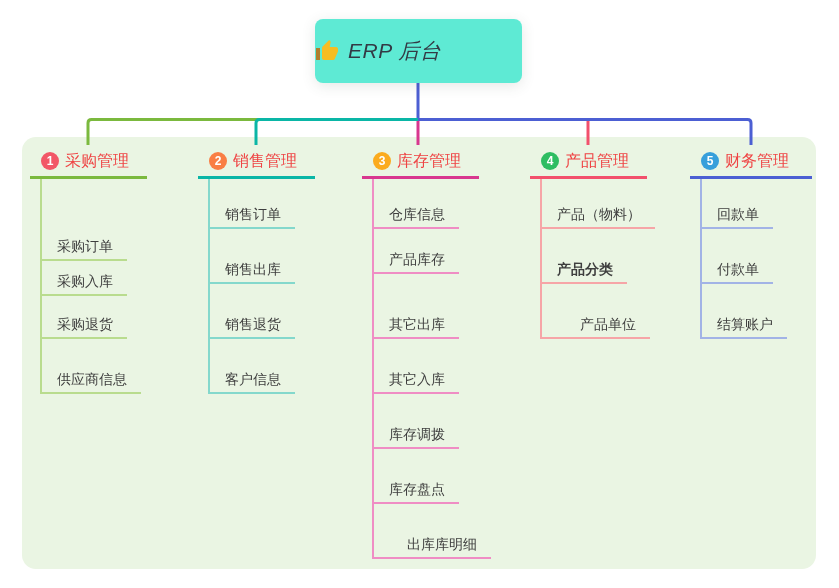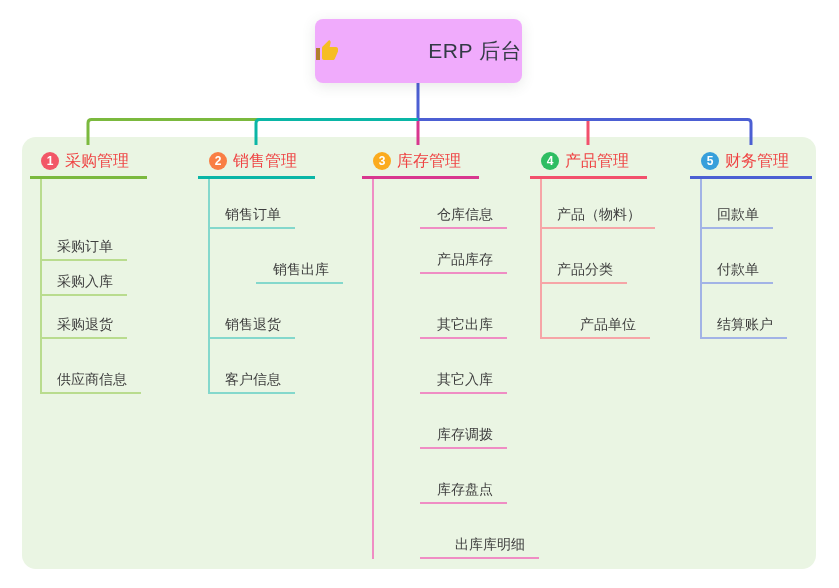--- a/index.html
+++ b/index.html
@@ -7,22 +7,22 @@
     position:relative;width:839px;height:588px;background:#ffffff;overflow:hidden;
     font-family:"Liberation Sans","DejaVu Sans",sans-serif;
   }
   .panel{
     position:absolute;left:22px;top:137px;width:794px;height:432px;
     background:#eaf5e3;border-radius:14px;
   }
   .connectors{position:absolute;left:0;top:0;pointer-events:none;}
   .root-node{
     position:absolute;left:315px;top:19px;width:207px;height:64px;
-    background:#f0abfc;border-radius:8px;box-shadow:0 3px 14px rgba(60,80,60,.13);
-    display:flex;align-items:center;justify-content:space-between;gap:9px;cursor:pointer;
+    background:#5eead4;border-radius:8px;box-shadow:0 3px 14px rgba(60,80,60,.13);
+    display:flex;align-items:center;justify-content:flex-start;gap:9px;cursor:pointer;font-style:italic;
   }
   .root-node .label{font-size:21px;color:#333a45;letter-spacing:.5px;}
   .branch{position:absolute;top:0;left:0;width:0;height:0;}
   .branch-header{
     position:absolute;height:30px;border-bottom:3px solid #000;
     display:flex;align-items:center;gap:6px;padding-left:11px;box-sizing:content-box;
     cursor:pointer;
   }
   .branch-header .label{font-size:16px;color:#ef4444;white-space:nowrap;}
   .badge{
@@ -34,21 +34,21 @@
     position:absolute;height:26px;line-height:26px;white-space:nowrap;
     font-size:14px;color:#3e3e3e;padding-left:17px;padding-right:14px;
     border-bottom:2px solid #000;width:max-content;cursor:pointer;
   }
   
   .b1 .branch-header{border-color:#7bb93e;} .b1 .badge{background:#f25767;}
   .b1 .vline{background:#b9dc8e;} .b1 .child{border-color:#b9dc8e;}
   .b2 .branch-header{border-color:#0ab6a6;} .b2 .badge{background:#f97e44;}
   .b2 .vline{background:#84d8cc;} .b2 .child{border-color:#84d8cc;}
   .b3 .branch-header{border-color:#d8378f;} .b3 .badge{background:#fbab1e;}
-  .b3 .vline{background:#ef8dc4;} .b3 .child{border-color:#ef8dc4;margin-left:48px;}
+  .b3 .vline{background:#ef8dc4;} .b3 .child{border-color:#ef8dc4;}
   .b4 .branch-header{border-color:#f2506c;} .b4 .badge{background:#2ebd62;}
   .b4 .vline{background:#f6a5a7;} .b4 .child{border-color:#f6a5a7;}
   .b5 .branch-header{border-color:#4c5fd3;} .b5 .badge{background:#379fdb;}
   .b5 .vline{background:#a2b3e6;} .b5 .child{border-color:#a2b3e6;}
 </style>
 </head>
 <body>
 
 <div class="canvas">
 
@@ -86,21 +86,21 @@
     <div class="child" style="left:40px;top:366px;">供应商信息</div>
   </div>
 
   <div class="branch b2">
     <div class="branch-header" style="left:198px;top:146px;width:106px;">
       <span class="badge">2</span>
       <span class="label">销售管理</span>
     </div>
     <div class="vline" style="left:208px;top:179px;height:215px;"></div>
     <div class="child" style="left:208px;top:201px;">销售订单</div>
-    <div class="child" style="left:208px;top:256px;margin-left:48px;">销售出库</div>
+    <div class="child" style="left:208px;top:256px;">销售出库</div>
     <div class="child" style="left:208px;top:311px;">销售退货</div>
     <div class="child" style="left:208px;top:366px;">客户信息</div>
   </div>
 
   <div class="branch b3">
     <div class="branch-header" style="left:362px;top:146px;width:106px;">
       <span class="badge">3</span>
       <span class="label">库存管理</span>
     </div>
     <div class="vline" style="left:372px;top:179px;height:380px;"></div>
@@ -113,21 +113,21 @@
     <div class="child" style="left:372px;top:531px;padding-left:35px;">出库库明细</div>
   </div>
 
   <div class="branch b4">
     <div class="branch-header" style="left:530px;top:146px;width:106px;">
       <span class="badge">4</span>
       <span class="label">产品管理</span>
     </div>
     <div class="vline" style="left:540px;top:179px;height:160px;"></div>
     <div class="child" style="left:540px;top:201px;">产品（物料）</div>
-    <div class="child" style="left:540px;top:256px;">产品分类</div>
+    <div class="child" style="left:540px;top:256px;font-weight:bold;">产品分类</div>
     <div class="child" style="left:540px;top:311px;padding-left:40px;">产品单位</div>
   </div>
 
   <div class="branch b5">
     <div class="branch-header" style="left:690px;top:146px;width:111px;">
       <span class="badge">5</span>
       <span class="label">财务管理</span>
     </div>
     <div class="vline" style="left:700px;top:179px;height:160px;"></div>
     <div class="child" style="left:700px;top:201px;">回款单</div>

